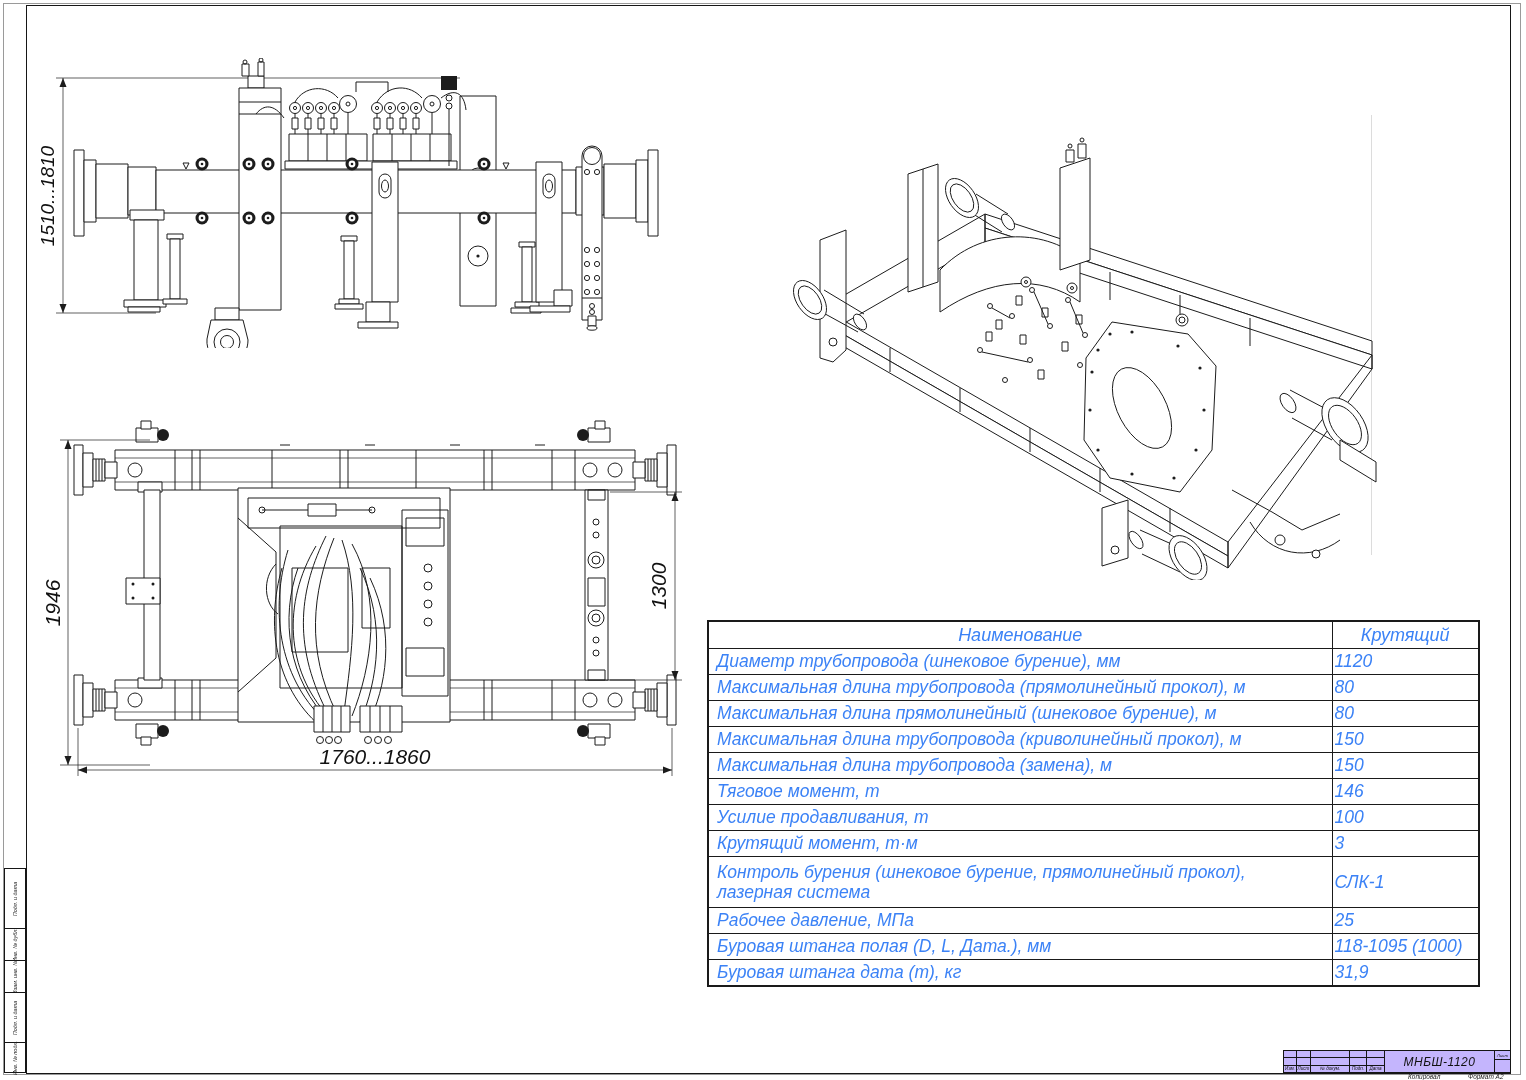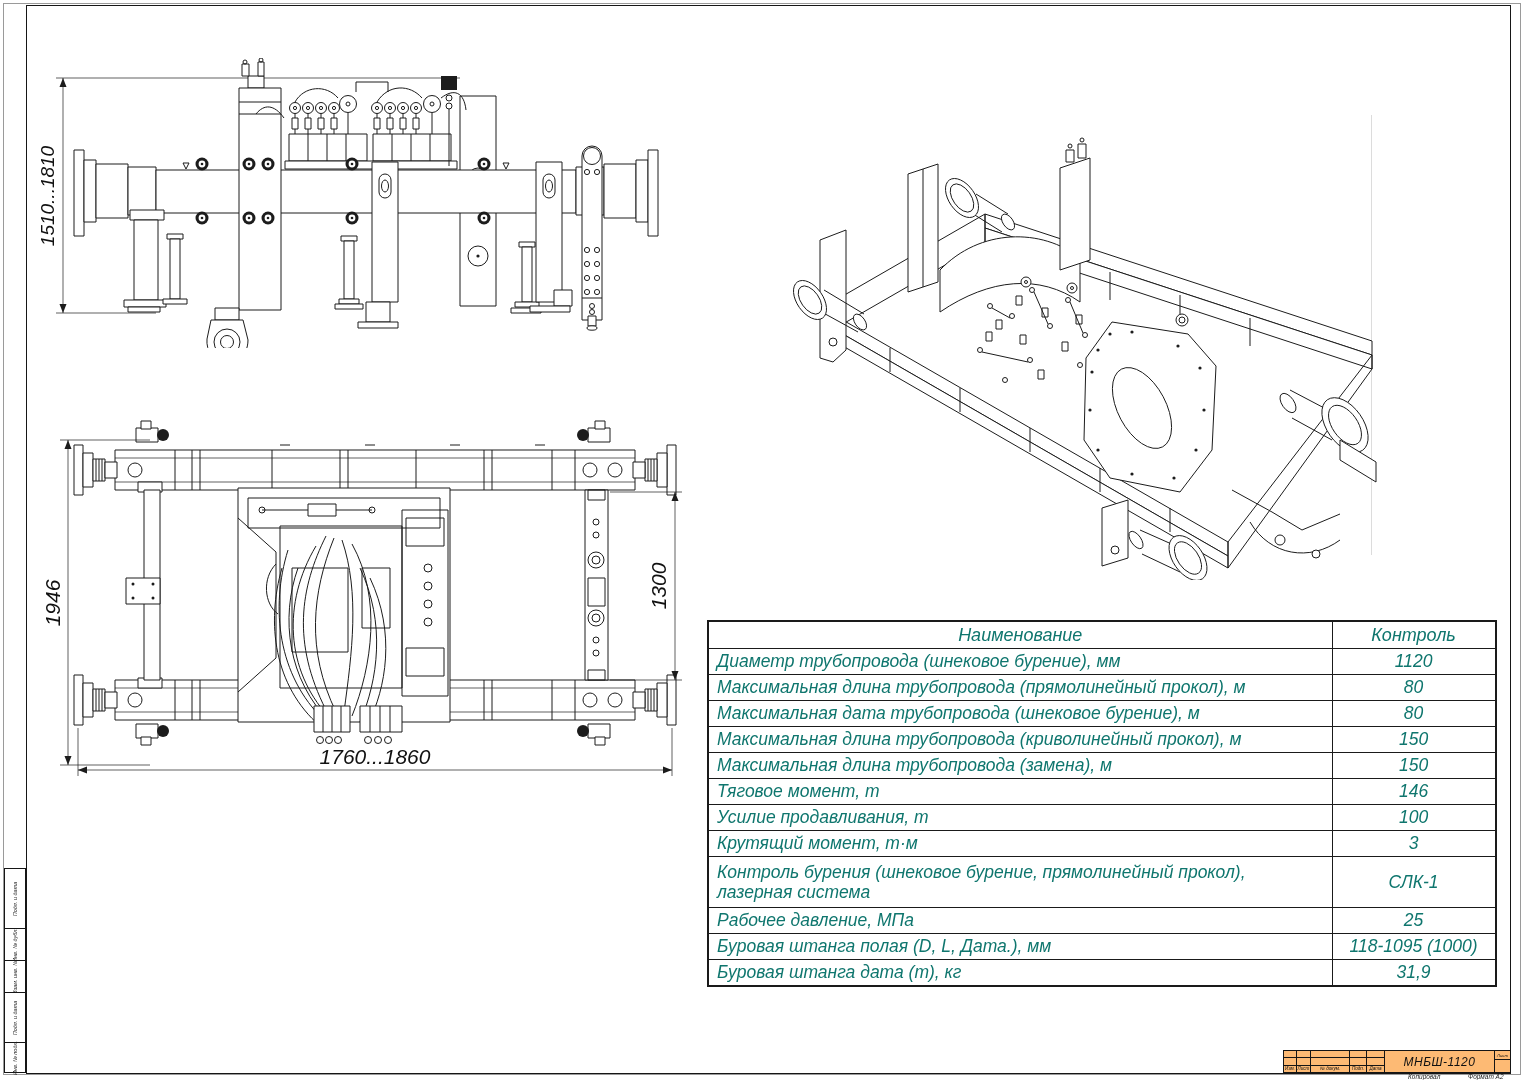--- a/index.html
+++ b/index.html
@@ -13,40 +13,40 @@
     border:1.6px solid #161616; box-sizing:border-box; }
   
   .mcell { position:absolute; left:4px; width:22px; border:1px solid #161616;
     box-sizing:border-box; display:flex; align-items:center; justify-content:center; background:#fff; }
   .mcell span { transform:rotate(-90deg); white-space:nowrap; font-size:5.5px;
     font-style:italic; color:#222; }
   
   .spec { position:absolute; left:707px; top:620px; border-collapse:collapse;
     table-layout:fixed; background:#fff; }
   .spec td { border:1.3px solid #1a1a1a; font-style:italic; font-size:17.5px;
-    padding:0 8px; color:#0f766e; height:25px; overflow:hidden; white-space:nowrap; }
+    padding:0 8px; color:#3b82f6; height:25px; overflow:hidden; white-space:nowrap; }
   .spec tr.hdr td { text-align:center; font-size:18px; height:26px; }
-  .spec td.val { text-align:center; padding:0 17px; }
+  .spec td.val { padding:0 2px; }
   .spec table, .spec { border:2px solid #1a1a1a; }
   .spec td.tall { height:50px; white-space:pre-line; line-height:20px; }
   .spec col.c-name { width:624px; } .spec col.c-val { width:147px; }
   
   .view { position:absolute; }
   svg { display:block; }
   svg * { vector-effect:non-scaling-stroke; }
   .ln { stroke:#1c1c1c; stroke-width:1; fill:none; }
   .thin { stroke:#1c1c1c; stroke-width:.7; fill:none; }
   .wf { stroke:#1c1c1c; stroke-width:1; fill:#ffffff; }
   .dk { fill:#1c1c1c; stroke:none; }
   .dim { font-family:"Liberation Sans", sans-serif; font-style:italic; font-size:19px; fill:#111; }
   .dim-big { font-size:21px; }
   .fold-line { position:absolute; left:1371px; top:115px; width:1px; height:440px; background:#dcdcdc; }
   
   .tb { position:absolute; left:1283px; top:1050px; width:228px; height:23px;
-    border:1.4px solid #151515; box-sizing:border-box; display:flex; background:#fdba74; }
+    border:1.4px solid #151515; box-sizing:border-box; display:flex; background:#c4b5fd; }
   .tb-left { width:100px; border-right:1.2px solid #151515; display:flex; flex-direction:column; }
   .tb-row { flex:1; display:flex; border-bottom:1px solid #151515; }
   .tb-row:last-child { border-bottom:none; }
   .tb-c { border-right:1px solid #151515; height:100%; box-sizing:border-box;
     display:flex; align-items:center; justify-content:center; font-size:4.6px; font-style:italic; }
   .tb-c:last-child { border-right:none; }
   .w1{width:13px}.w2{width:14px}.w3{width:39px}.w4{width:17px}.w5{flex:1}
   .tb-mid { flex:1; border-right:1.2px solid #151515; display:flex; align-items:center;
     justify-content:center; font-style:italic; font-size:12px; letter-spacing:.5px; }
   .tb-right { width:15px; display:flex; flex-direction:column; }
@@ -548,32 +548,32 @@
 </div>
 
 <table class="spec">
   <colgroup>
       <col class="c-name">
       <col class="c-val">
     </colgroup>
   <tbody>
       <tr class="hdr">
     <td>Наименование</td>
-    <td>Контроль</td>
+    <td>Крутящий</td>
   </tr>
   <tr>
         <td>Диаметр трубопровода (шнековое бурение), мм</td>
         <td class="val">1120</td>
       </tr>
   <tr>
         <td>Максимальная длина трубопровода (прямолинейный прокол), м</td>
         <td class="val">80</td>
       </tr>
   <tr>
-        <td>Максимальная дата трубопровода (шнековое бурение), м</td>
+        <td>Максимальная длина прямолинейный (шнековое бурение), м</td>
         <td class="val">80</td>
       </tr>
   <tr>
         <td>Максимальная длина трубопровода (криволинейный прокол), м</td>
         <td class="val">150</td>
       </tr>
   <tr>
         <td>Максимальная длина трубопровода (замена), м</td>
         <td class="val">150</td>
       </tr>

